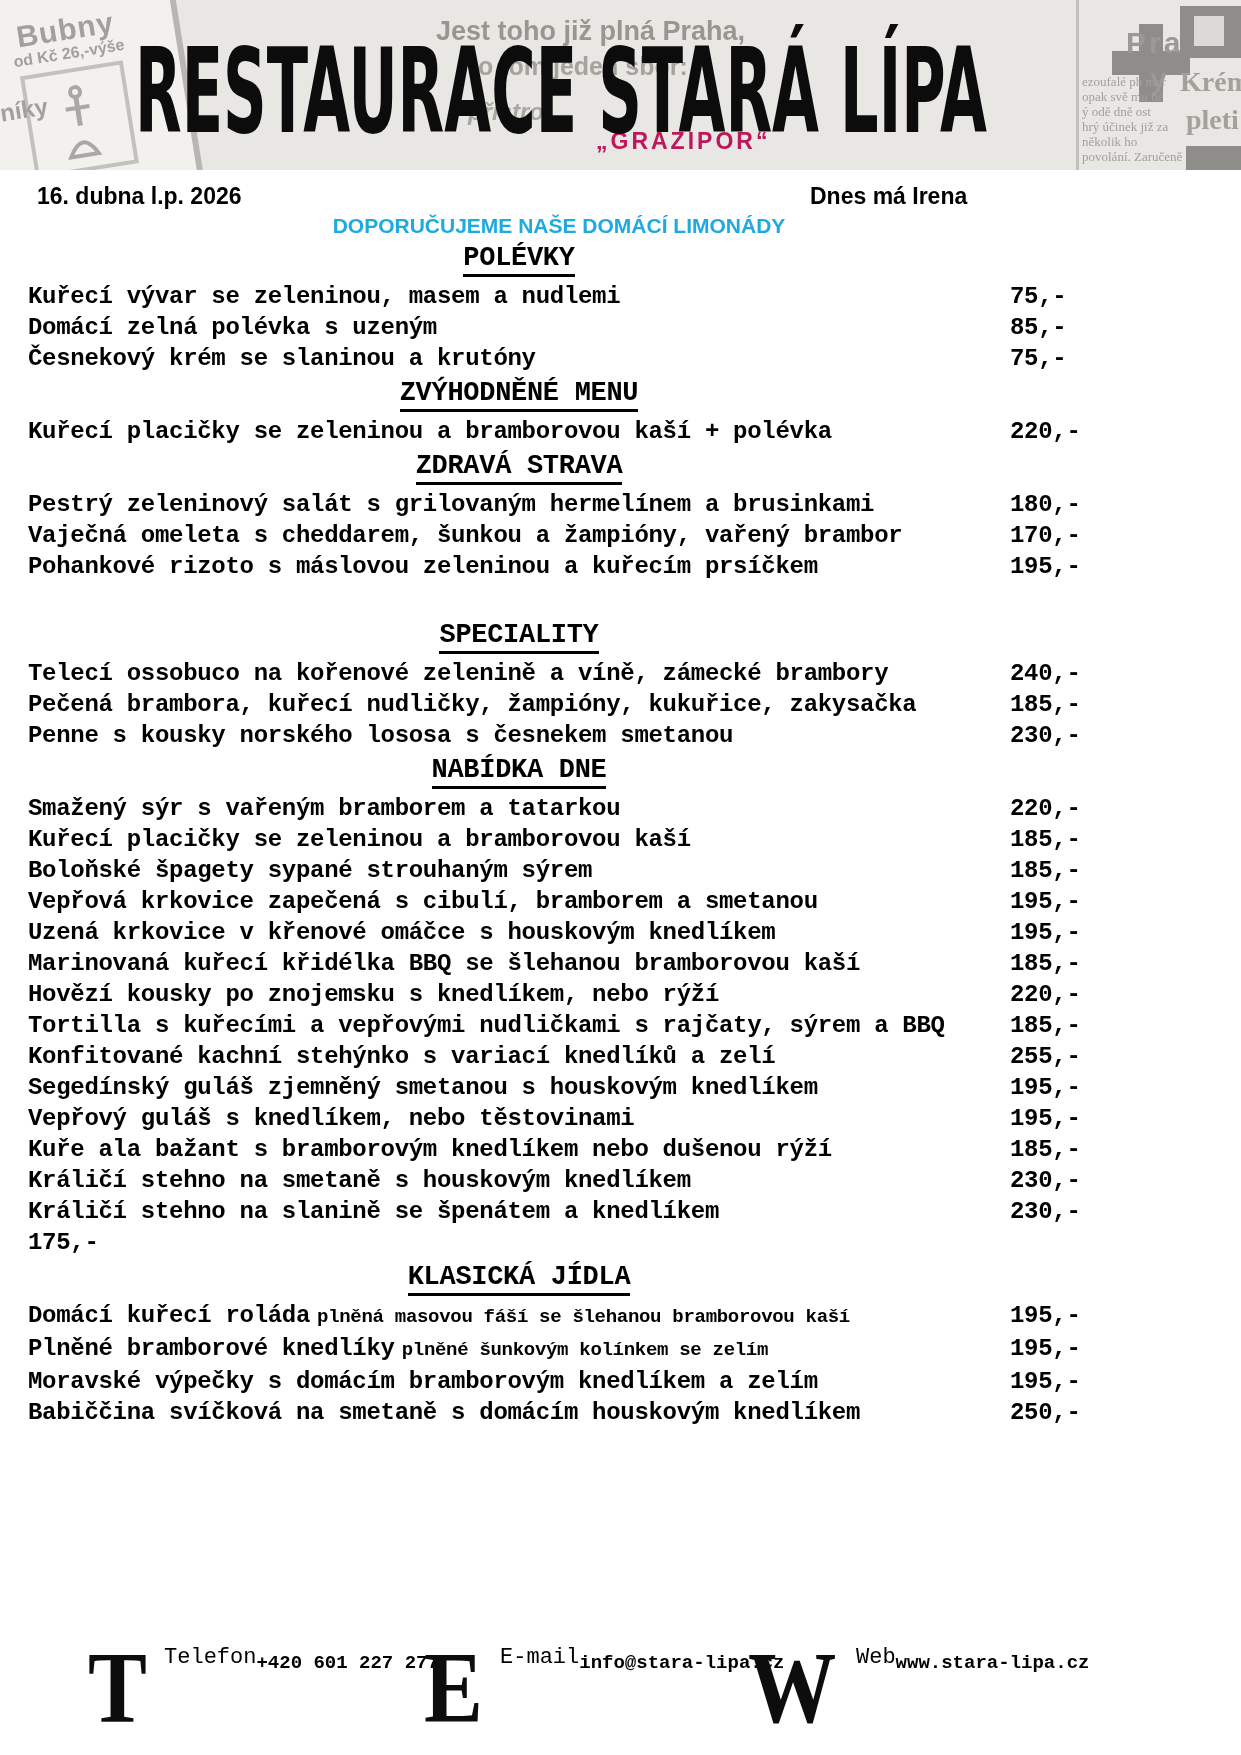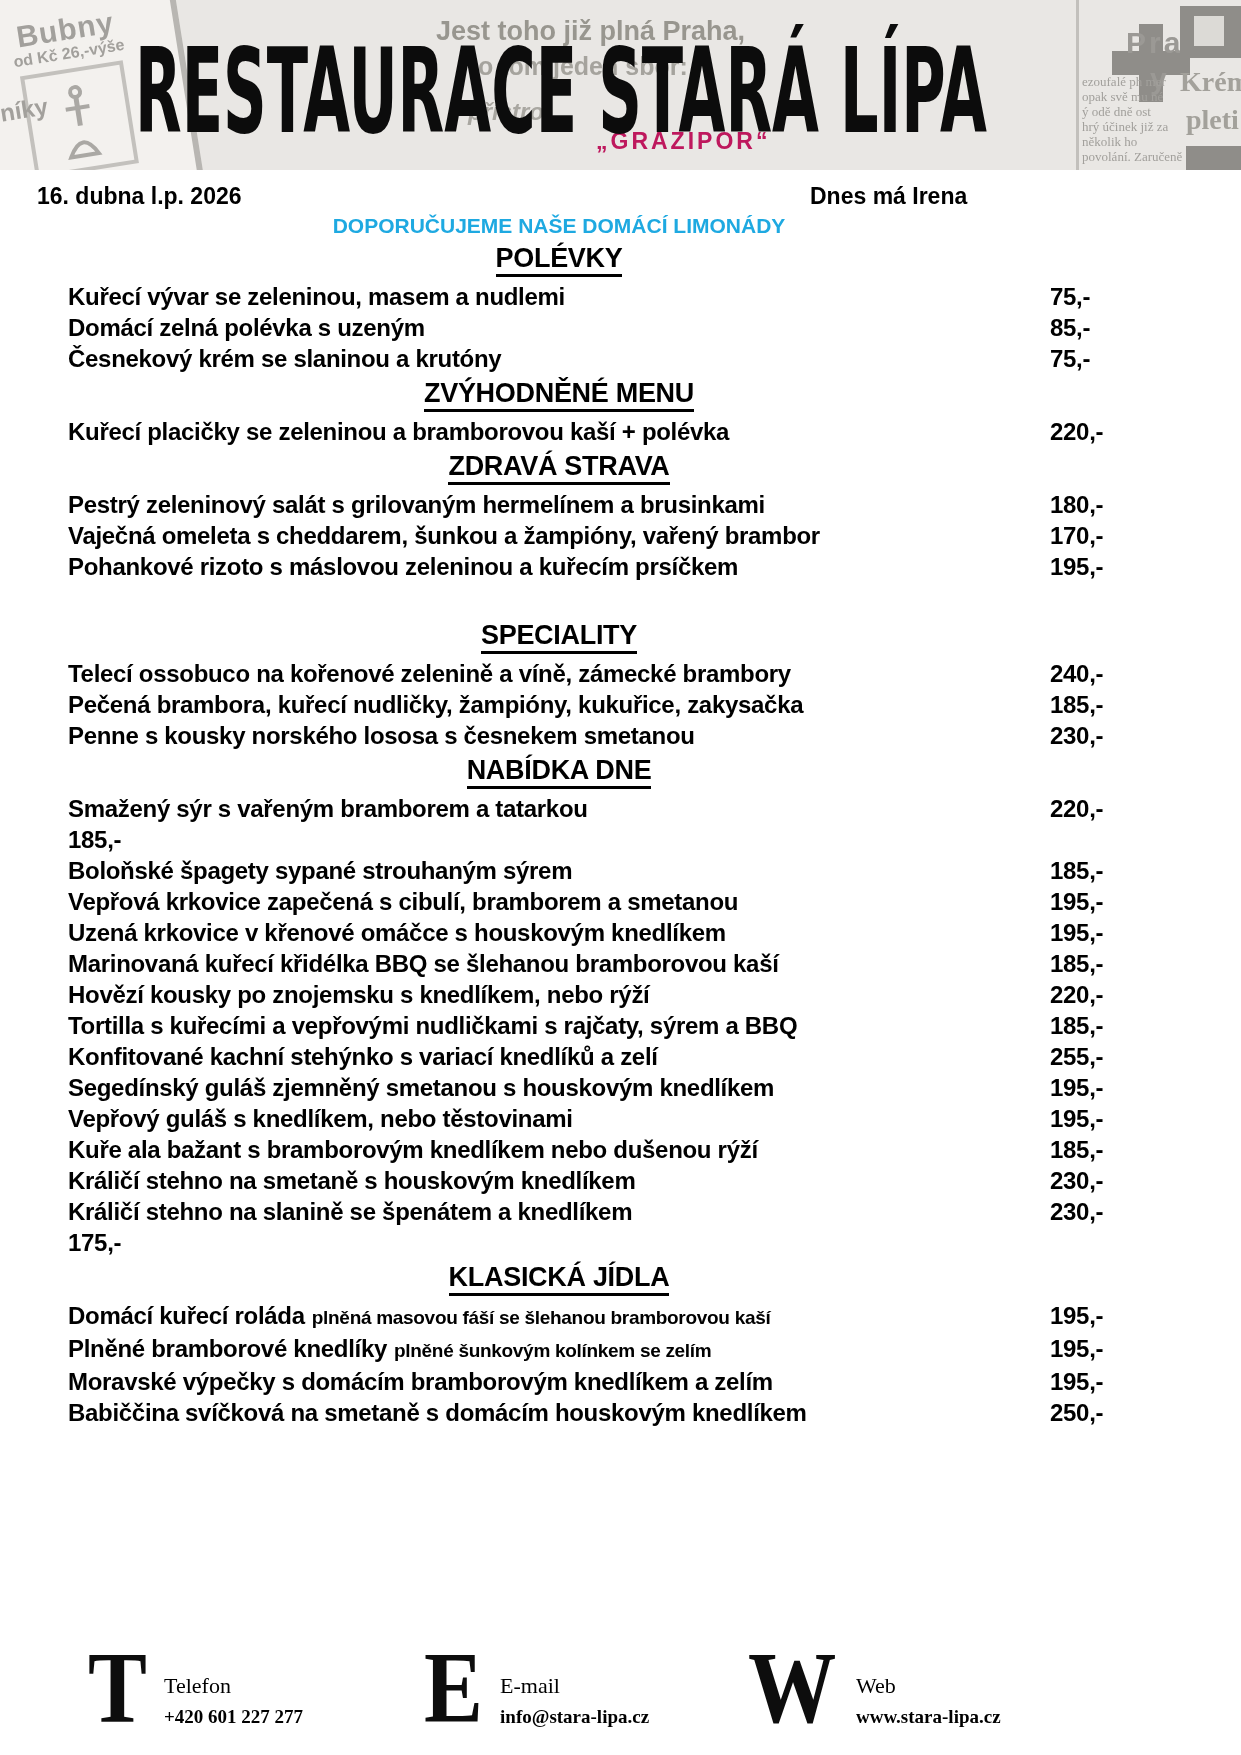--- a/index.html
+++ b/index.html
@@ -41,39 +41,39 @@
   .np-pleti{position:absolute;left:1186px;top:104px;font-weight:bold;font-size:28px;font-family:"Liberation Serif",serif;color:#a3a19b;}
   .title-svg{position:absolute;left:133px;top:24px;}
   .title-svg text{fill:#0c0c0c;}
 
   
   .date-row{position:relative;padding:12px 0 0 37px;font-weight:bold;font-size:23px;line-height:28px;}
   .nameday{position:absolute;left:810px;top:12px;}
   .promo{width:982px;margin:3px 0 2px 68px;text-align:center;font-weight:bold;font-size:21px;line-height:26px;color:#1ea9e1;}
 
   
-  .menu{padding-left:68px;}
+  .menu{padding-left:28px;font-family:Liberation Mono, monospace;}
   .section-head{width:982px;text-align:center;font-size:27px;font-weight:bold;line-height:34px;margin:2px 0 4px;letter-spacing:-0.3px;}
   .section-head .ul{display:inline-block;border-bottom:3px solid #000;line-height:30px;padding-bottom:1px;}
   .gap-top{margin-top:36px;}
   .row{display:flex;font-weight:bold;font-size:24px;line-height:31px;letter-spacing:-0.3px;}
   .row-name{width:982px;white-space:nowrap;}
   .row-name .note{font-size:19px;margin-left:7px;}
   .row-price{white-space:nowrap;}
 
   
   .footer{position:absolute;left:0;top:1645px;width:1241px;height:110px;}
   .contact{position:absolute;display:flex;}
   .contact.c1{left:88px;}
   .contact.c2{left:424px;}
   .contact.c3{left:748px;}
   .big-letter{font-family:"Liberation Serif",serif;font-weight:bold;font-size:96px;line-height:92px;
     transform:scale(0.92,1.06);transform-origin:bottom left;color:#0d0d0d;}
-  .contact-body{display:flex;flex-direction:column;justify-content:flex-end;margin-left:12px;padding-bottom:5px;
-    font-family:Liberation Serif, serif;}
+  .contact-body{display:flex;flex-direction:row;margin-left:12px;padding-bottom:5px;
+    font-family:Liberation Mono, monospace;}
   .contact-label{font-size:22px;line-height:26px;}
   .contact-value{font-size:19px;line-height:30px;font-weight:bold;margin-top:3px;}
 </style>
 </head>
 <body>
 
 <div class="header">
   <div class="np-card">
     <div class="np-card-title">Bubny</div>
     <div class="np-card-sub">od Kč 26,-výše</div>
@@ -203,20 +203,21 @@
 
   <div class="section">
     <div class="section-head"><span class="ul">NABÍDKA DNE</span></div>
 
       <div class="row">
         <div class="row-name"><span class="nm">Smažený sýr s vařeným bramborem a tatarkou</span></div>
         <div class="row-price">220,-</div>
       </div>
 
       <div class="row">
+        <div class="row-name"><span class="nm">Kuřecí placičky se zeleninou a bramborovou kaší</span></div>
         <div class="row-price">185,-</div>
       </div>
 
       <div class="row">
         <div class="row-name"><span class="nm">Boloňské špagety sypané strouhaným sýrem</span></div>
         <div class="row-price">185,-</div>
       </div>
 
       <div class="row">
         <div class="row-name"><span class="nm">Vepřová krkovice zapečená s cibulí, bramborem a smetanou</span></div>

